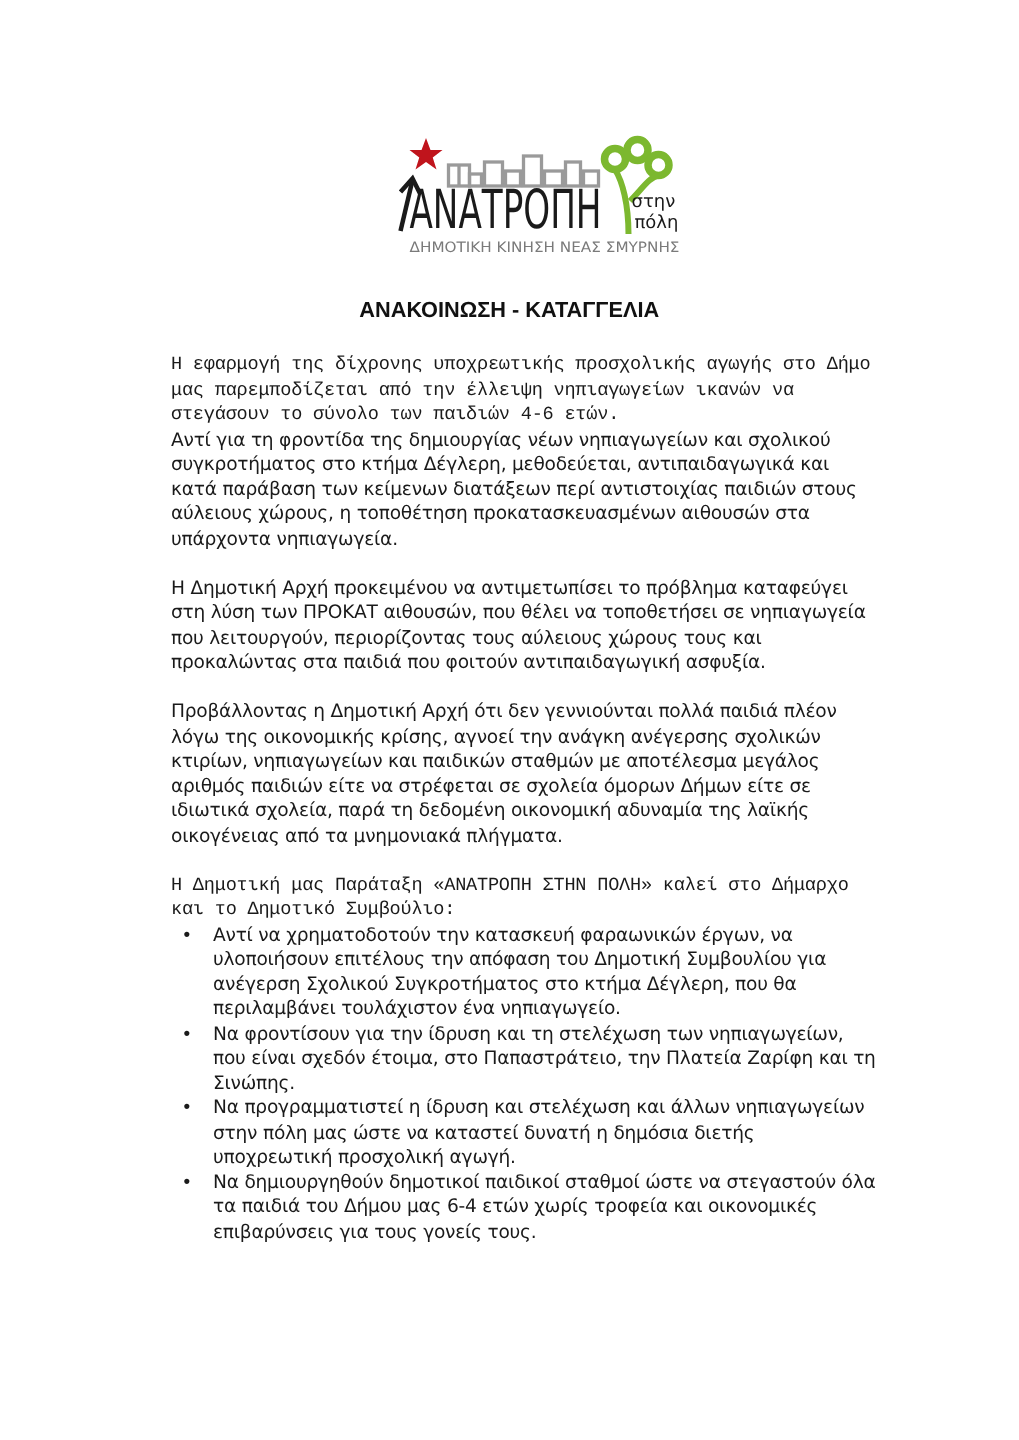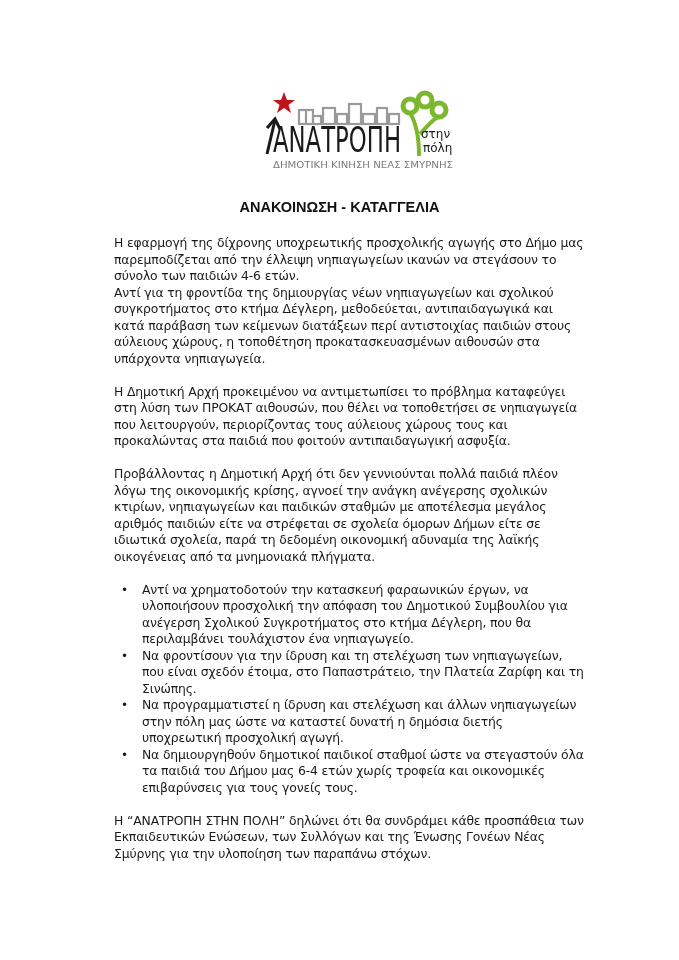--- a/index.html
+++ b/index.html
@@ -5,21 +5,21 @@
   html, body { margin: 0; padding: 0; background: #ffffff; }
   body { width: 679px; height: 960px; position: relative; overflow: hidden;
          font-family: "DejaVu Sans", sans-serif; color: #1a1a1a; }
   .logo { position: absolute; left: 263px; top: 86px; width: 200px; height: 86px; }
   .logo svg { width: 200px; height: 86px; display: block; }
   .title { position: absolute; top: 199px; left: 0; width: 679px; text-align: center;
            font-family: "Liberation Sans", sans-serif; font-weight: bold; font-size: 14.5px; color: #111; }
   .doc { position: absolute; left: 114px; top: 235px; width: 470px;
          font-size: 12.4px; line-height: 16.5px; letter-spacing: -0.15px; }
   .doc p { margin: 0 0 16.5px 0; white-space: normal; }
-  .doc p.tight { margin: 0; }
+  .doc p.tight { margin: 0; font-family: Liberation Mono, monospace; }
   .doc ul { margin: 0 0 16.5px 0; padding: 0 0 0 28px; list-style: none; }
   .doc li { position: relative; margin: 0; }
   .doc li .bullet { position: absolute; left: -21px; top: 0; font-size: 12px; }
 </style>
 </head>
 <body>
 
 <div class="logo">
   <svg viewBox="0 0 200 86" xmlns="http://www.w3.org/2000/svg">
 
@@ -56,20 +56,20 @@
   </svg>
 </div>
 
 <div class="title">ΑΝΑΚΟΙΝΩΣΗ - ΚΑΤΑΓΓΕΛΙΑ</div>
 
 <div class="doc">
   <p class="tight">Η εφαρμογή της δίχρονης υποχρεωτικής προσχολικής αγωγής στο Δήμο μας παρεμποδίζεται από την έλλειψη νηπιαγωγείων ικανών να στεγάσουν το σύνολο των παιδιών 4-6 ετών.</p>
   <p>Αντί για τη φροντίδα της δημιουργίας νέων νηπιαγωγείων και σχολικού συγκροτήματος στο κτήμα Δέγλερη, μεθοδεύεται, αντιπαιδαγωγικά και κατά παράβαση των κείμενων διατάξεων περί αντιστοιχίας παιδιών στους αύλειους χώρους, η τοποθέτηση προκατασκευασμένων αιθουσών στα υπάρχοντα νηπιαγωγεία.</p>
   <p>Η Δημοτική Αρχή προκειμένου να αντιμετωπίσει το πρόβλημα καταφεύγει στη λύση των ΠΡΟΚΑΤ αιθουσών, που θέλει να τοποθετήσει σε νηπιαγωγεία που λειτουργούν, περιορίζοντας τους αύλειους χώρους τους και προκαλώντας στα παιδιά που φοιτούν αντιπαιδαγωγική ασφυξία.</p>
   <p>Προβάλλοντας η Δημοτική Αρχή ότι δεν γεννιούνται πολλά παιδιά πλέον λόγω της οικονομικής κρίσης, αγνοεί την ανάγκη ανέγερσης σχολικών κτιρίων, νηπιαγωγείων και παιδικών σταθμών με αποτέλεσμα μεγάλος αριθμός παιδιών είτε να στρέφεται σε σχολεία όμορων Δήμων είτε σε ιδιωτικά σχολεία, παρά τη δεδομένη οικονομική αδυναμία της λαϊκής οικογένειας από τα μνημονιακά πλήγματα.</p>
+  <p class="tight">Η Δημοτική μας Παράταξη «ΑΝΑΤΡΟΠΗ ΣΤΗΝ ΠΟΛΗ» καλεί στο Δήμαρχο και το Δημοτικό Συμβούλιο:</p>
   <ul>
-    <li><span class="bullet">•</span><span>Αντί να χρηματοδοτούν την κατασκευή φαραωνικών έργων, να υλοποιήσουν προσχολική την απόφαση του Δημοτικού Συμβουλίου για ανέγερση Σχολικού Συγκροτήματος στο κτήμα Δέγλερη, που θα περιλαμβάνει τουλάχιστον ένα νηπιαγωγείο.</span></li>
+    <li><span class="bullet">•</span><span>Αντί να χρηματοδοτούν την κατασκευή φαραωνικών έργων, να υλοποιήσουν επιτέλους την απόφαση του Δημοτική Συμβουλίου για ανέγερση Σχολικού Συγκροτήματος στο κτήμα Δέγλερη, που θα περιλαμβάνει τουλάχιστον ένα νηπιαγωγείο.</span></li>
     <li><span class="bullet">•</span><span>Να φροντίσουν για την ίδρυση και τη στελέχωση των  νηπιαγωγείων, που  είναι σχεδόν έτοιμα, στο Παπαστράτειο, την Πλατεία Ζαρίφη και τη Σινώπης.</span></li>
     <li><span class="bullet">•</span><span>Να προγραμματιστεί η ίδρυση και στελέχωση και άλλων νηπιαγωγείων στην πόλη μας ώστε να καταστεί δυνατή η δημόσια διετής υποχρεωτική προσχολική αγωγή.</span></li>
     <li><span class="bullet">•</span><span>Να δημιουργηθούν δημοτικοί παιδικοί σταθμοί ώστε να στεγαστούν όλα τα παιδιά του Δήμου μας 6-4 ετών χωρίς τροφεία και οικονομικές επιβαρύνσεις για τους γονείς τους.</span></li>
   </ul>
-  <p>Η “ΑΝΑΤΡΟΠΗ ΣΤΗΝ ΠΟΛΗ” δηλώνει ότι θα συνδράμει κάθε προσπάθεια των Εκπαιδευτικών Ενώσεων, των Συλλόγων και της Ένωσης Γονέων Νέας Σμύρνης για την υλοποίηση των παραπάνω στόχων.</p>
 </div>
 
 </body></html>

